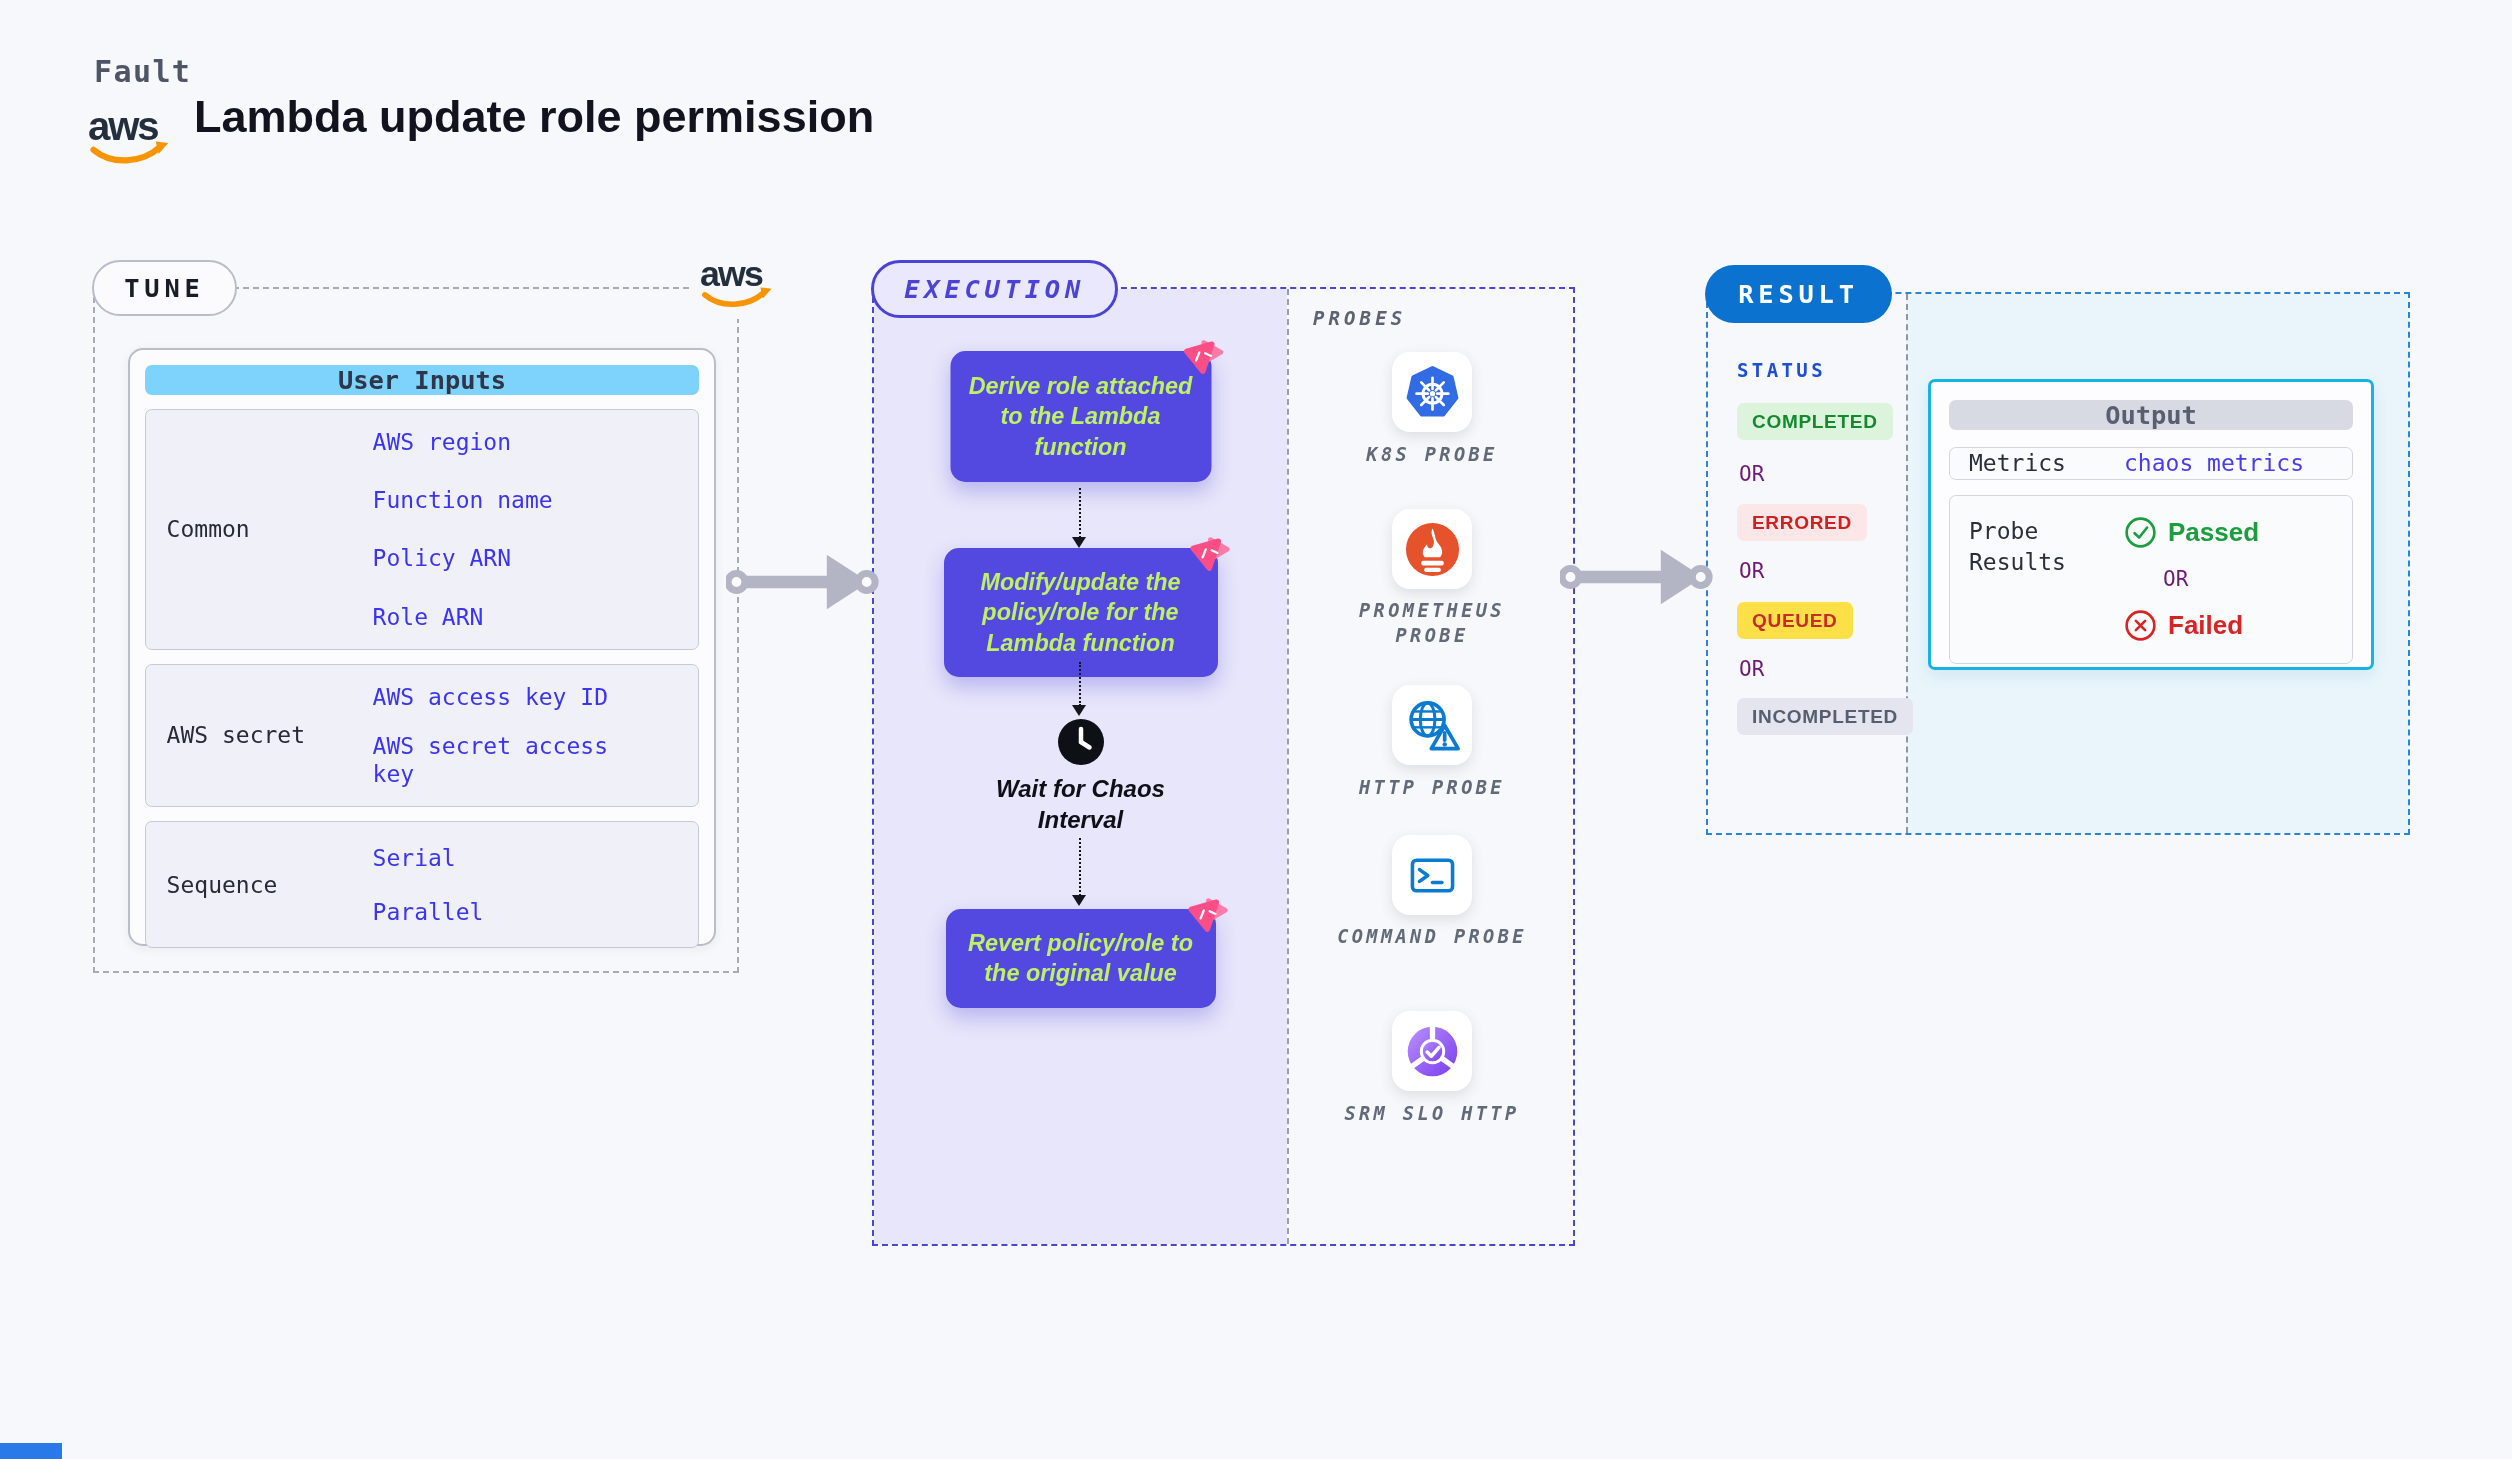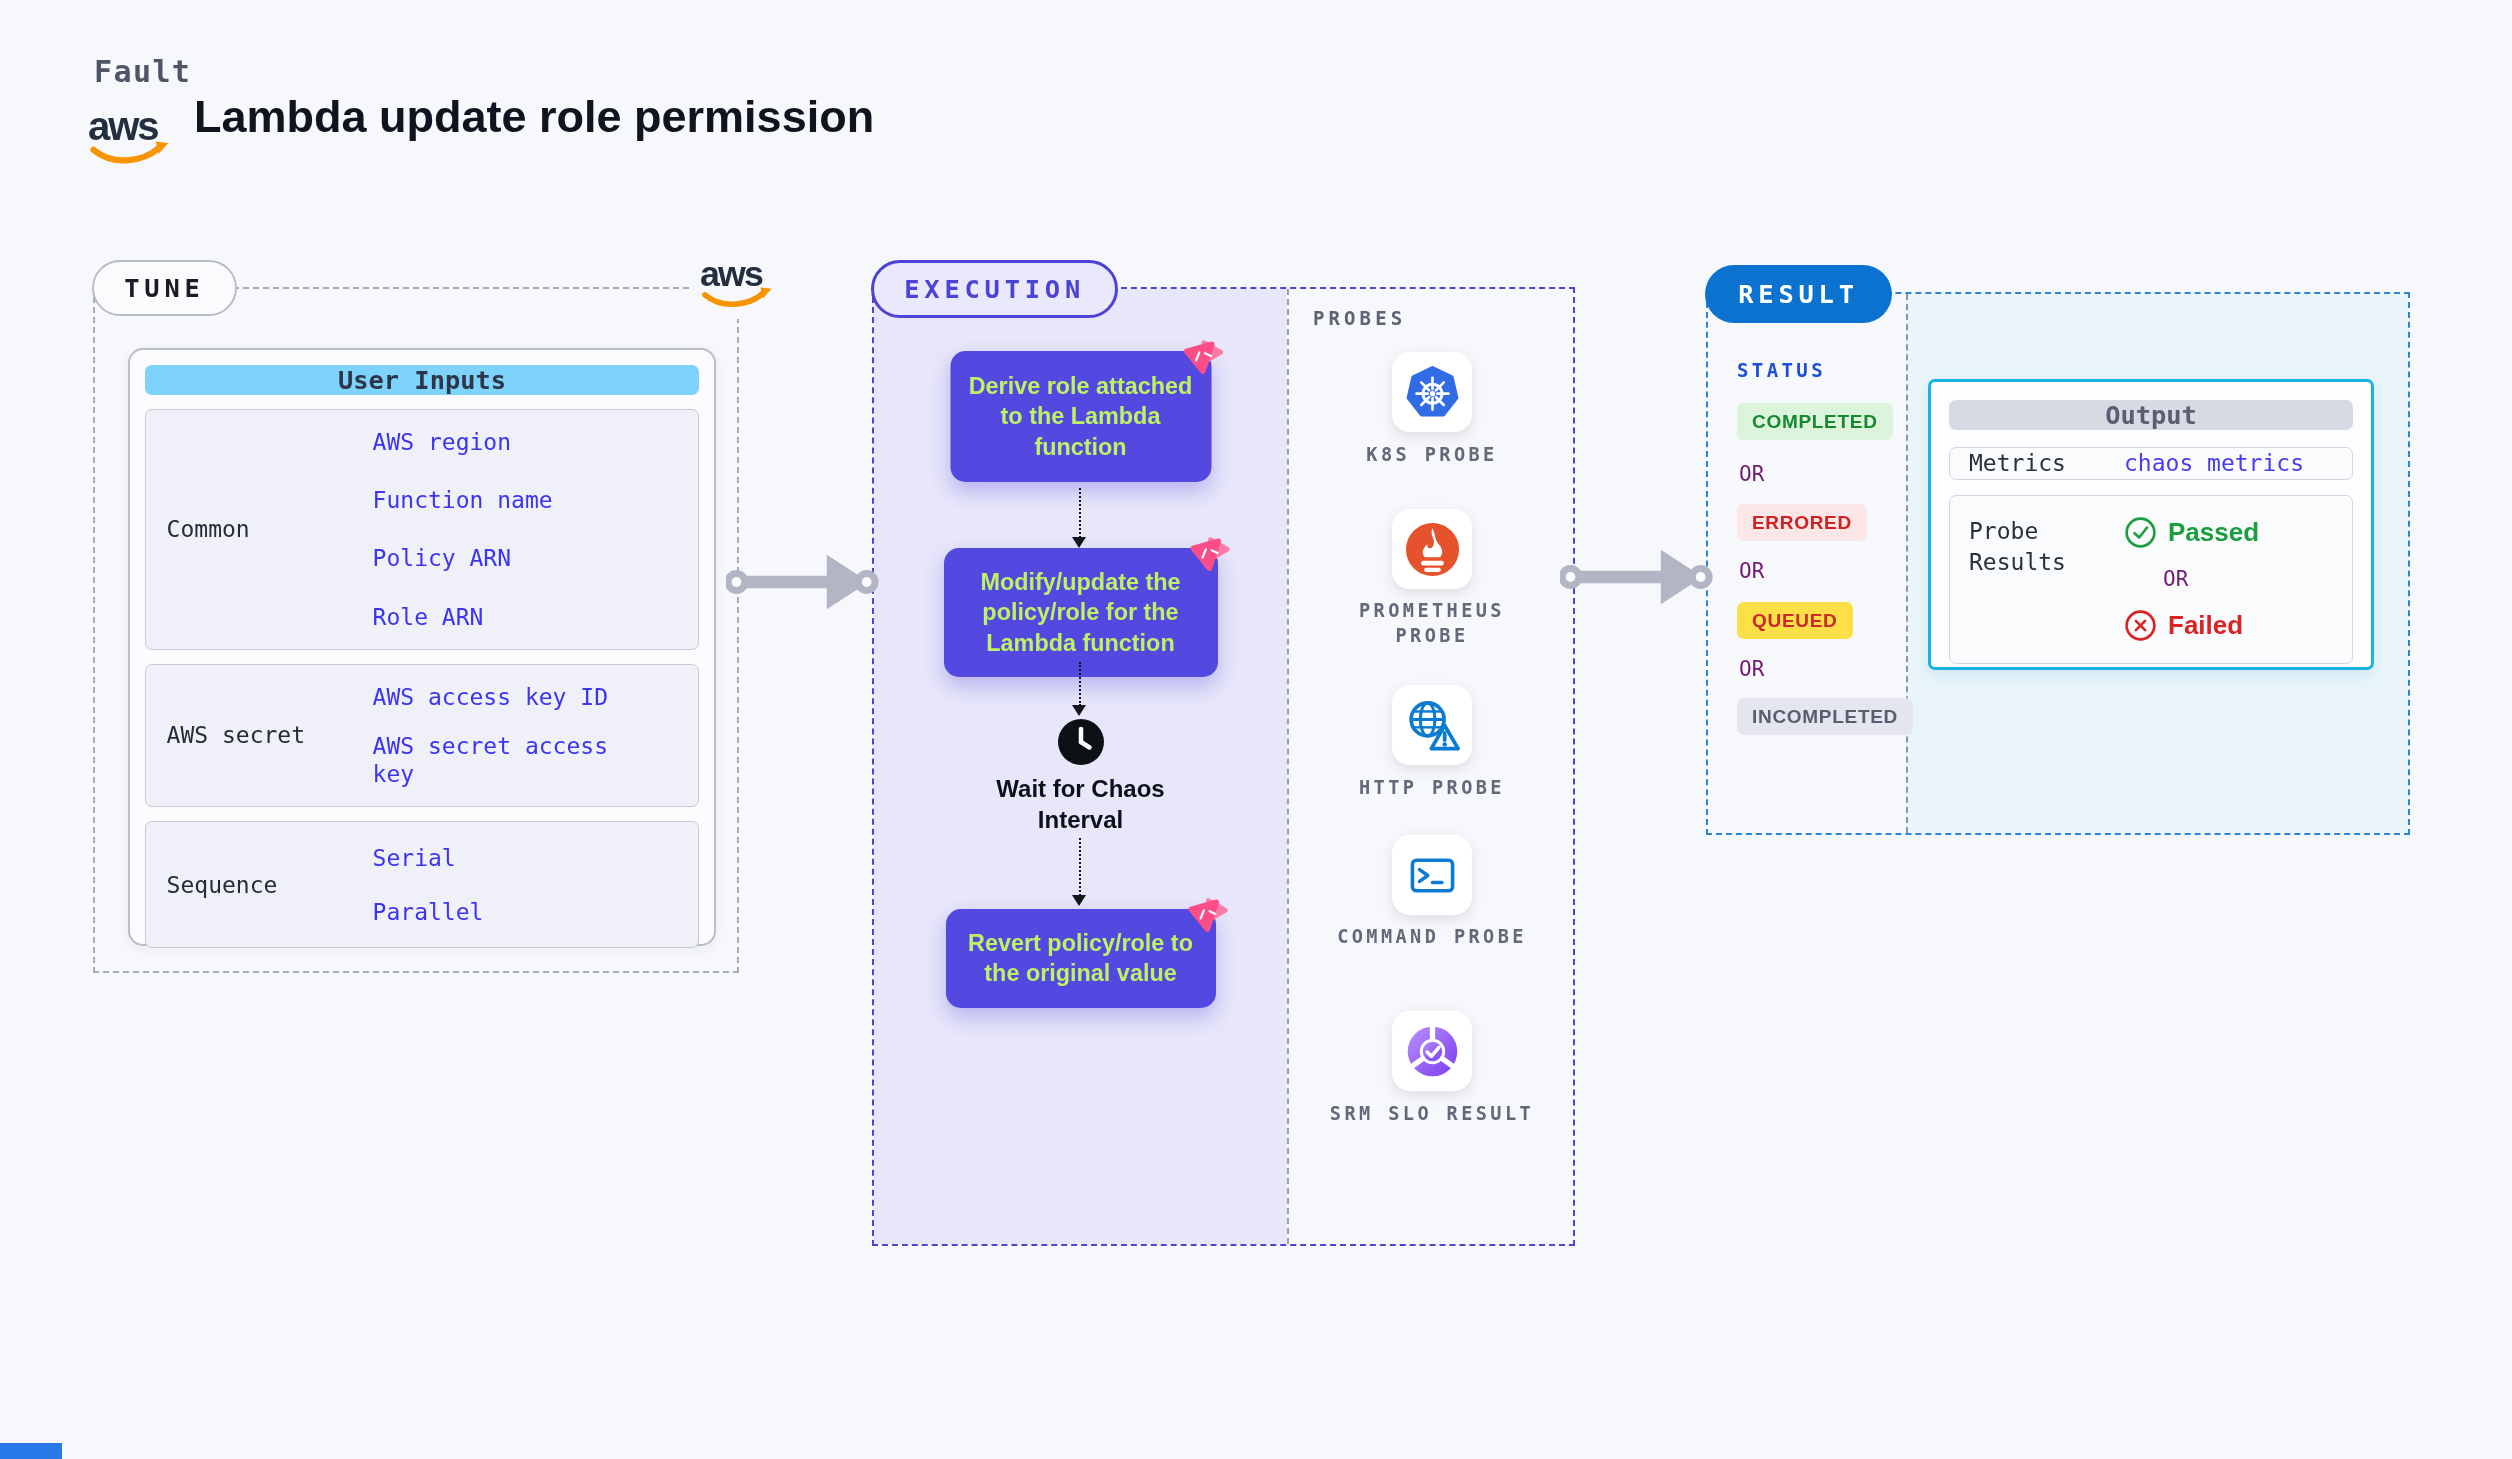--- a/index.html
+++ b/index.html
@@ -40,21 +40,21 @@
   .row-common .ui-row-values { gap:30px; min-height:169px; }
   .row-secret .ui-row-values { gap:20.6px; min-height:103px; }
   .row-seq    .ui-row-values { gap:26px; min-height:89px; }
 
   
   .flow-arrow { position:absolute; width:154px; height:66px; z-index:4; }
   .arrow1 { left:726px; top:549px; }
   .arrow2 { left:1560px; top:544px; }
 
   
-  .exec { position:absolute; left:872px; top:287px; width:703px; height:959px; border:2.8px dashed #4B45D2; }
+  .exec { position:absolute; left:872px; top:287px; width:703px; height:959px; border:2.8px dashed #4B45D2;font-style:italic; }
   .exec-fill { position:absolute; left:0; top:0; bottom:0; width:413px; background:#E7E6FA; }
   .probes-divider { position:absolute; left:413px; top:0; bottom:0; width:0; border-left:2.1px dashed #99A0AC; }
   .flow-col { position:absolute; left:0; top:0; width:413px; height:100%; }
   .step-box { position:absolute; left:50%; transform:translateX(-50%); background:#5348DF; border-radius:15px;
               color:#bef264; font-weight:700; font-size:23.4px; line-height:1.3; text-align:center;
               display:flex; align-items:center; justify-content:center; padding:19px 18px;
               box-shadow:0 9.6px 20.6px rgba(80,70,220,.30); }
   .fault-mini { position:absolute; top:-13.8px; right:-13.8px; width:45px; height:45px; }
   .dotted-conn { position:absolute; left:50%; width:2.8px; margin-left:-1.4px; border-left:2.8px dotted #14161C; }
   .dotted-conn::after { content:""; position:absolute; bottom:-10.3px; left:-9px; width:0; height:0;
@@ -291,21 +291,21 @@
           <circle cx="50" cy="50" r="42" fill="url(#srmGrad)"></circle>
           <g stroke="#fff" stroke-width="9">
             <line x1="50" y1="50" x2="50" y2="6"></line>
             <line x1="50" y1="50" x2="13" y2="77"></line>
             <line x1="50" y1="50" x2="87" y2="77"></line>
           </g>
           <circle cx="50" cy="50" r="19" fill="url(#srmGrad)" stroke="#fff" stroke-width="5"></circle>
           <path d="M41 51 L48 58 L61 43" fill="none" stroke="#fff" stroke-width="6" stroke-linecap="round" stroke-linejoin="round"></path>
         </svg>
       </div>
-      <div class="probe-label" style="top:812px;">SRM SLO RESULT</div>
+      <div class="probe-label" style="top:812px;">SRM SLO HTTP</div>
     </div>
   </div>
 
   <svg class="flow-arrow arrow2" viewBox="0 0 220 94">
     <line x1="16" y1="47" x2="150" y2="47" stroke="#B3B5C4" stroke-width="18"></line>
     <polygon points="144,8 204,47 144,86" fill="#B3B5C4"></polygon>
     <circle cx="15" cy="47" r="12" fill="#FBFBFE" stroke="#B3B5C4" stroke-width="10"></circle>
     <circle cx="201" cy="47" r="12" fill="#FBFBFE" stroke="#B3B5C4" stroke-width="10"></circle>
   </svg>
 

